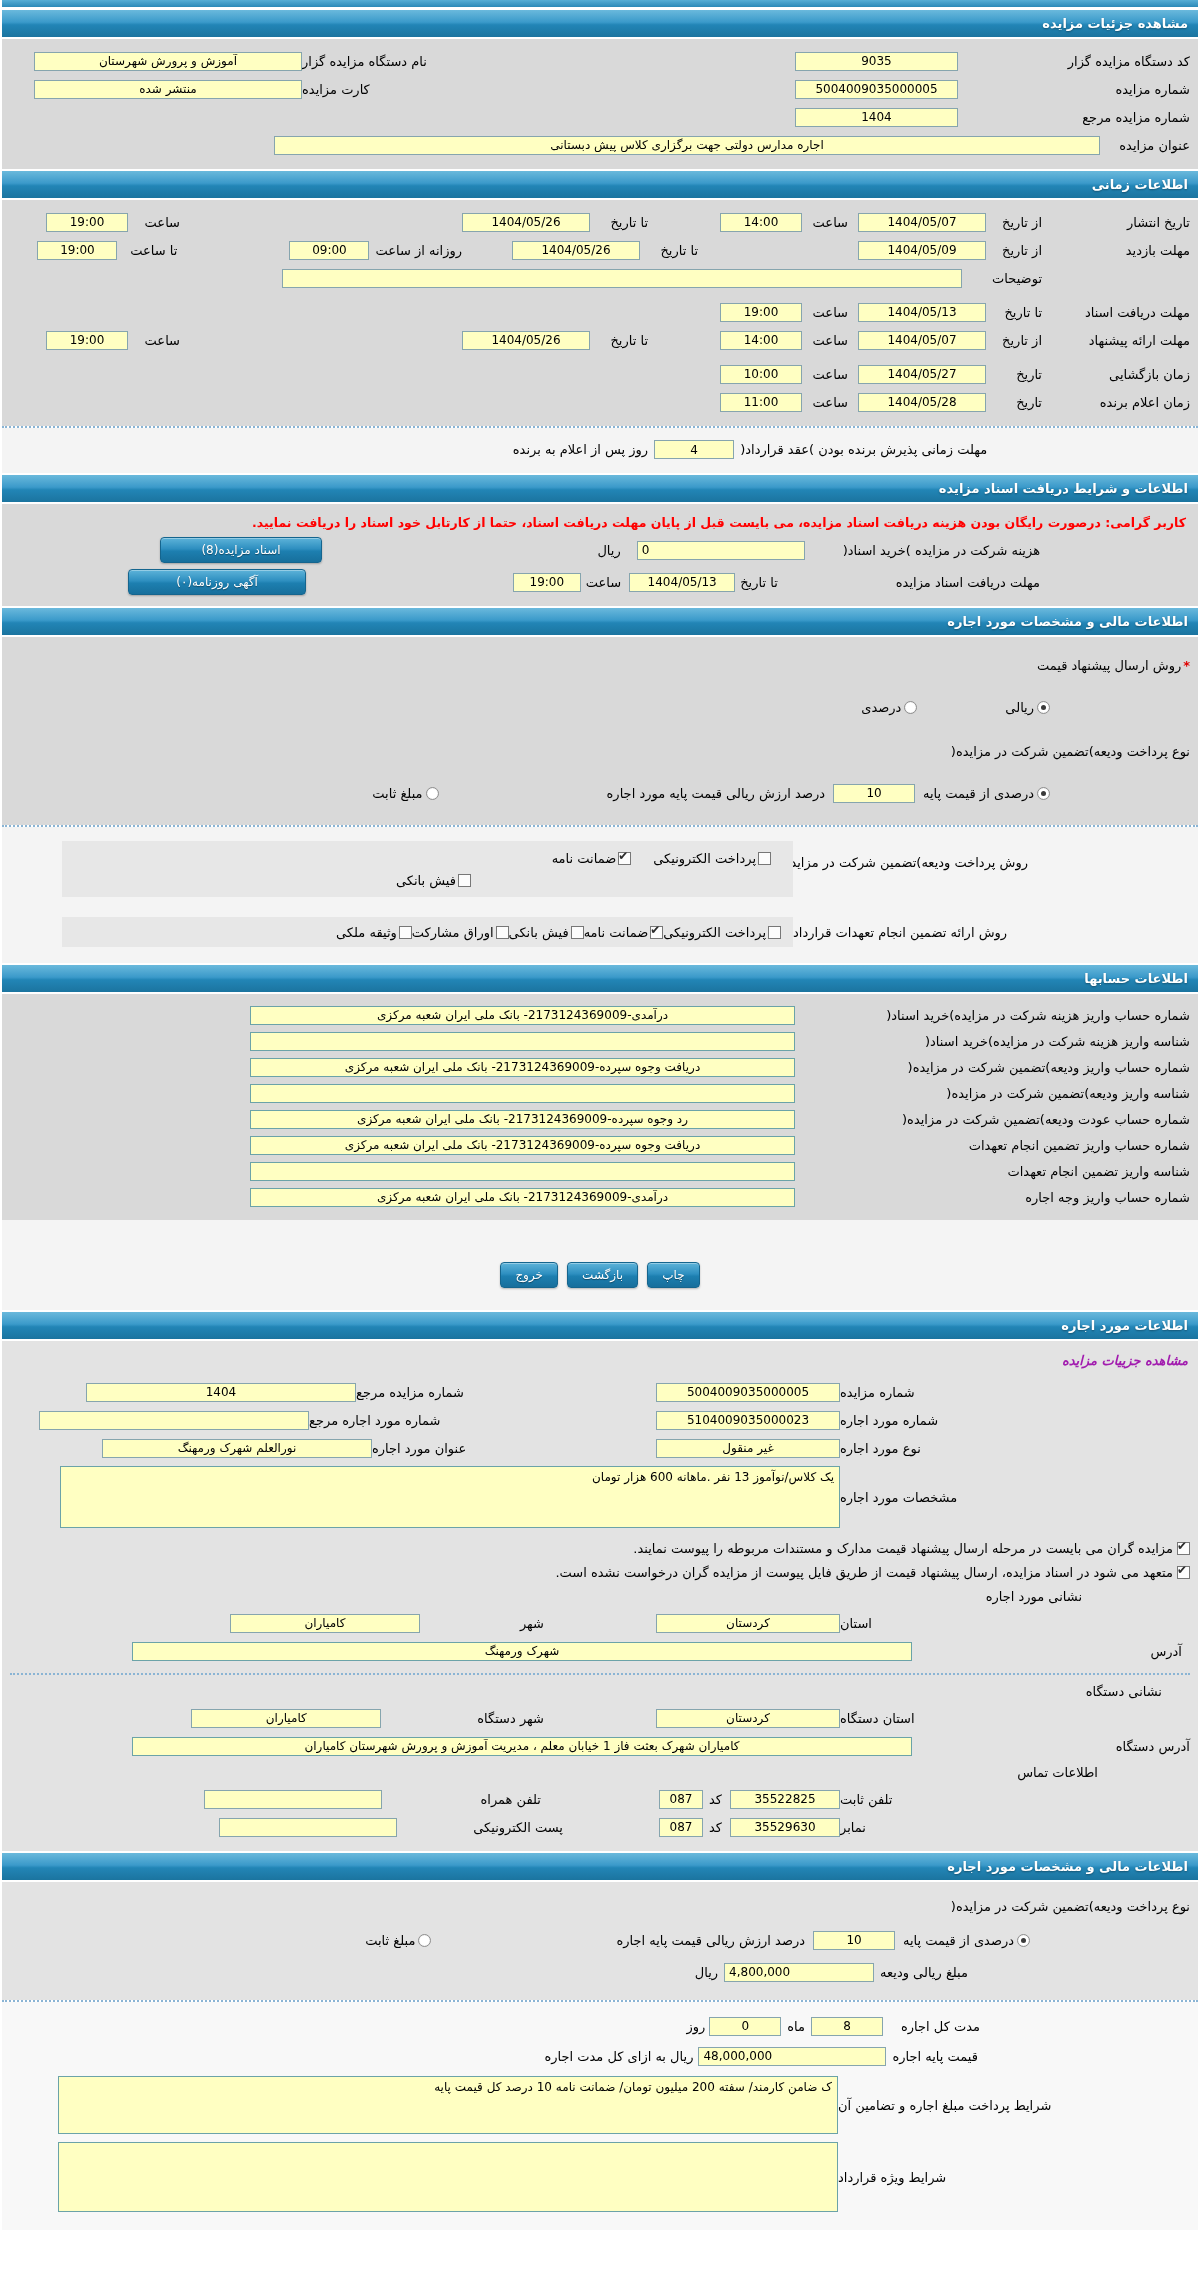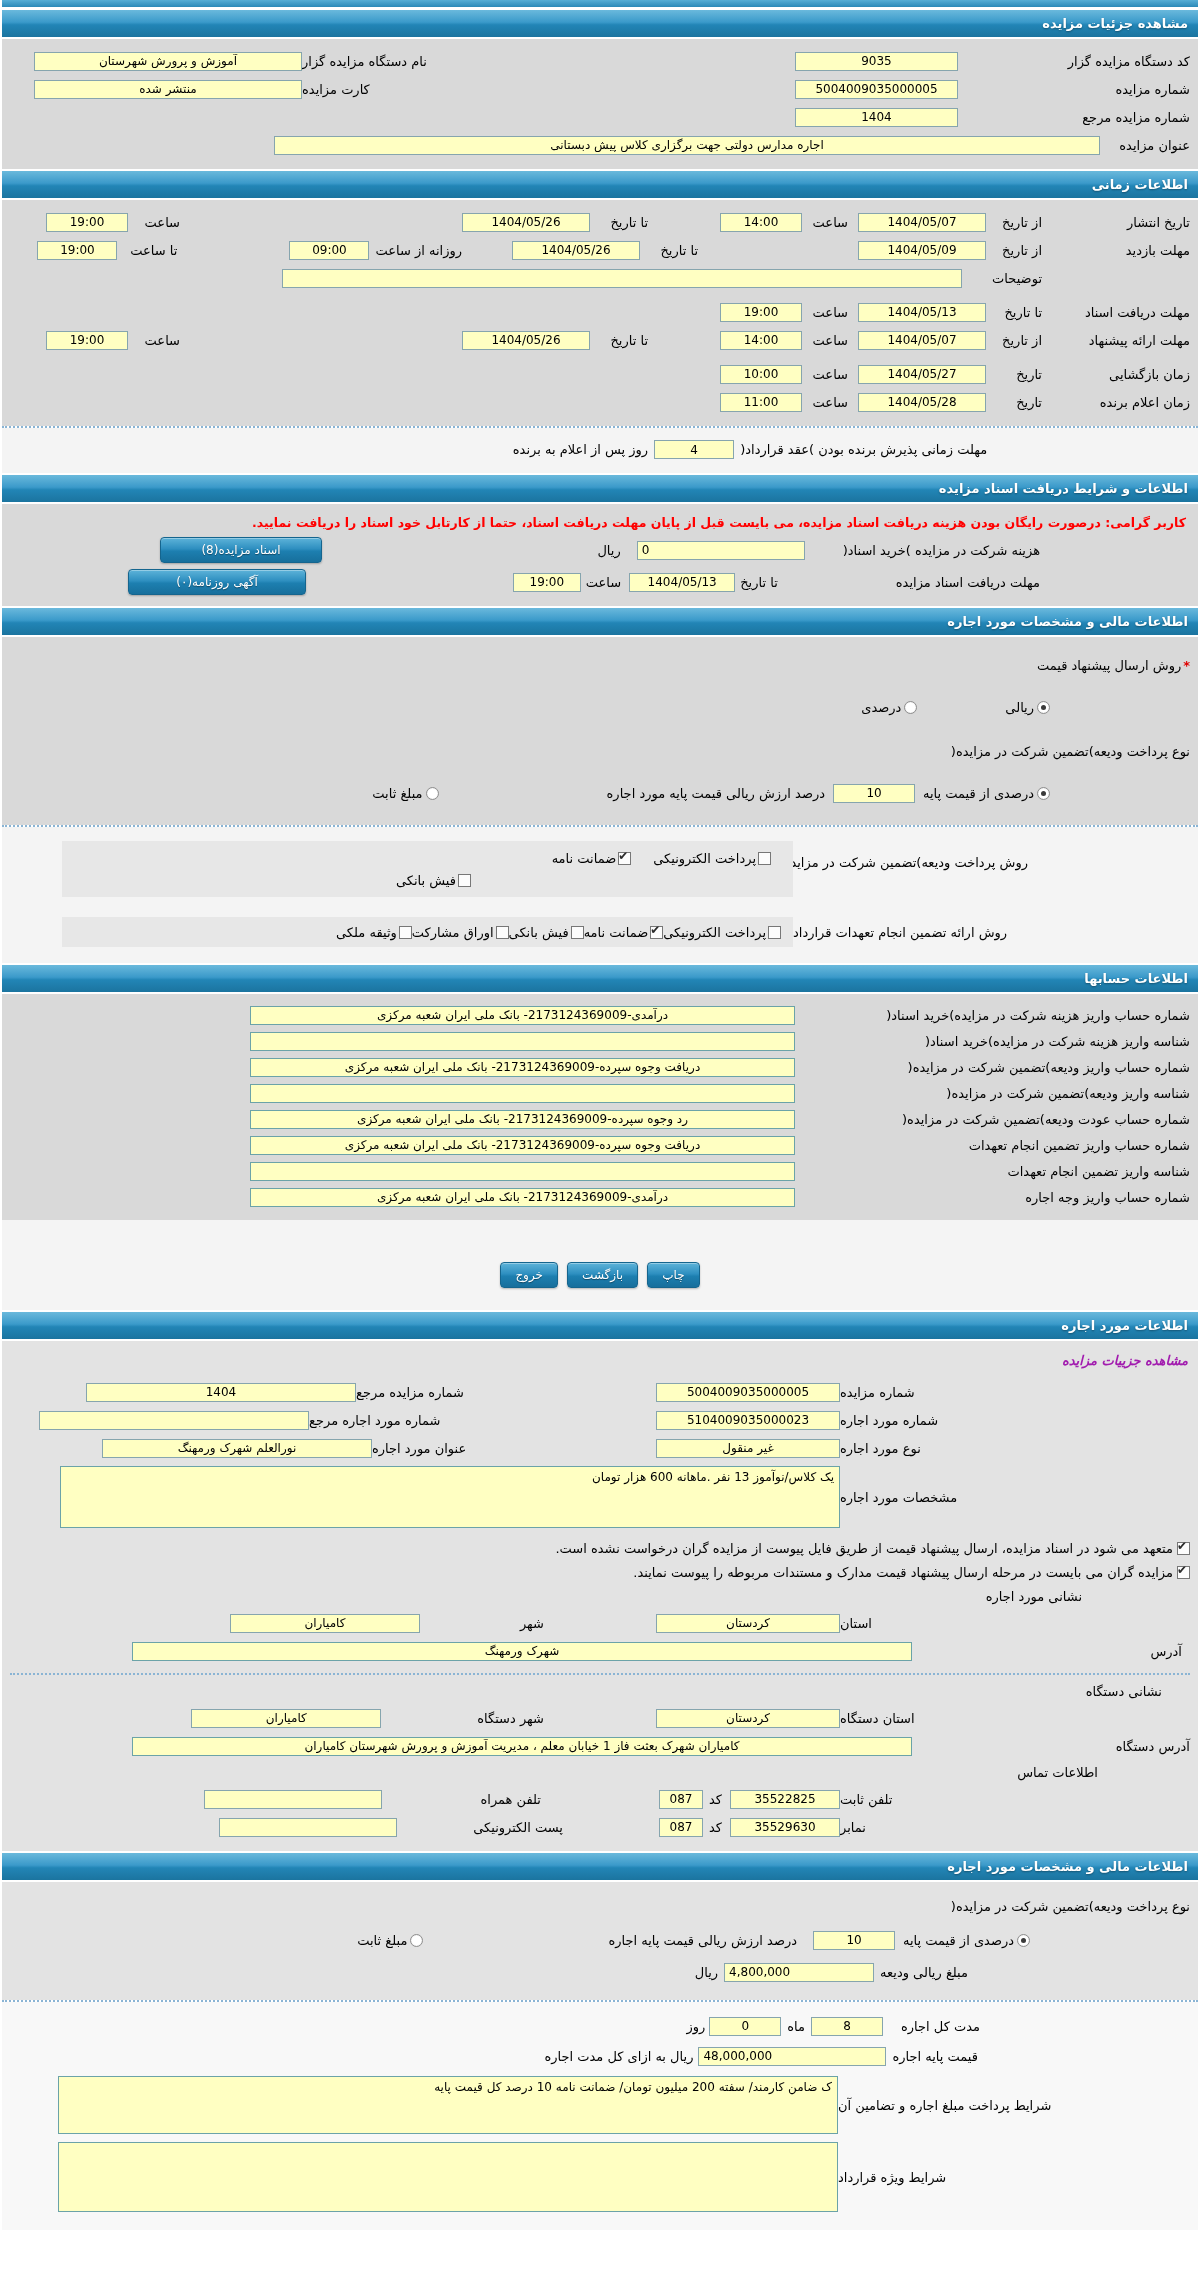--- a/index.html
+++ b/index.html
@@ -333,25 +333,25 @@
     <input class="inp tr" style="width: 184px;" readonly="" value="غیر منقول">
     <span class="lbl tl" style="width:284px">عنوان مورد اجاره</span>
     <input class="inp" style="width: 270px;" readonly="" value="نورالعلم شهرک ورمهنگ">
   </div>
   <div class="frow" style="align-items:center;margin:4px 0 8px">
     <span class="lbl tl" style="width:350px">مشخصات مورد اجاره</span>
     <textarea class="inp" style="width: 780px; height: 62px;" readonly="">یک کلاس/نوآموز 13 نفر .ماهانه 600 هزار تومان</textarea>
   </div>
   <div class="frow" style="min-height:24px">
     <span class="cbx on"></span>
-    <span class="lbl" style="margin-right:4px">متعهد می شود در اسناد مزایده، ارسال پیشنهاد قیمت از طریق فایل پیوست از مزایده گران درخواست نشده است.</span>
+    <span class="lbl" style="margin-right:4px">مزایده گران می بایست در مرحله ارسال پیشنهاد قیمت مدارک و مستندات مربوطه را پیوست نمایند.</span>
   </div>
   <div class="frow" style="min-height:24px">
     <span class="cbx on"></span>
-    <span class="lbl" style="margin-right:4px">مزایده گران می بایست در مرحله ارسال پیشنهاد قیمت مدارک و مستندات مربوطه را پیوست نمایند.</span>
+    <span class="lbl" style="margin-right:4px">متعهد می شود در اسناد مزایده، ارسال پیشنهاد قیمت از طریق فایل پیوست از مزایده گران درخواست نشده است.</span>
   </div>
   <div class="grouplabel" style="padding-right:108px">نشانی مورد اجاره</div>
   <div class="frow">
     <span class="lbl tl" style="width:350px">استان</span>
     <input class="inp" style="width: 184px;" readonly="" value="کردستان">
     <span class="lbl" style="margin-right:112px">شهر</span>
     <input class="inp" style="width: 190px; margin-right: 100px;" readonly="" value="کامیاران">
   </div>
   <div class="frow">
     <span class="lbl" style="width:78px;margin-right:8px">آدرس</span>
@@ -390,21 +390,21 @@
 
 <div class="sec-header">اطلاعات مالی و مشخصات مورد اجاره</div>
 <div class="panelB">
   <div class="frow" style="margin:2px 0 6px">
     <span class="lbl">نوع پرداخت ودیعه)تضمین شرکت در مزایده(</span>
   </div>
   <div class="frow" style="margin:0 160px 4px 0">
     <span class="radio on"></span>
     <span class="lbl" style="margin-right:3px">درصدی از قیمت پایه</span>
     <input class="inp" style="width: 82px; margin-right: 8px;" readonly="" value="10">
-    <span class="lbl" style="margin-right:16px">درصد ارزش ریالی قیمت پایه اجاره</span>
+    <span class="lbl" style="margin-right:8px">درصد ارزش ریالی قیمت پایه اجاره</span>
     <span class="radio" style="margin-right:185px"></span>
     <span class="lbl" style="margin-right:3px">مبلغ ثابت</span>
   </div>
   <div class="frow" style="margin:0 222px 4px 0">
     <span class="lbl">مبلغ ریالی ودیعه</span>
     <input class="inp num" style="width: 150px; margin-right: 6px;" readonly="" value="4,800,000">
     <span class="lbl" style="margin-right:6px">ریال</span>
   </div>
 </div>
 <div class="dotline" style="margin:0 2px"></div>

